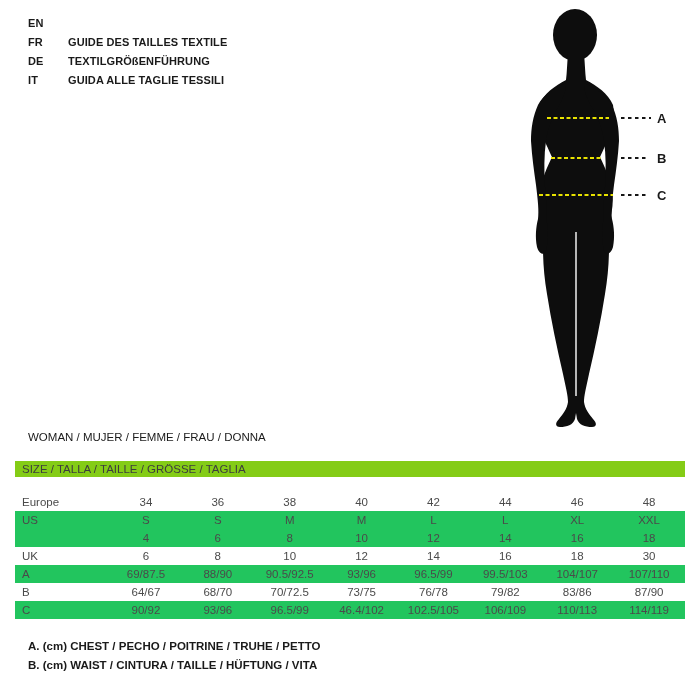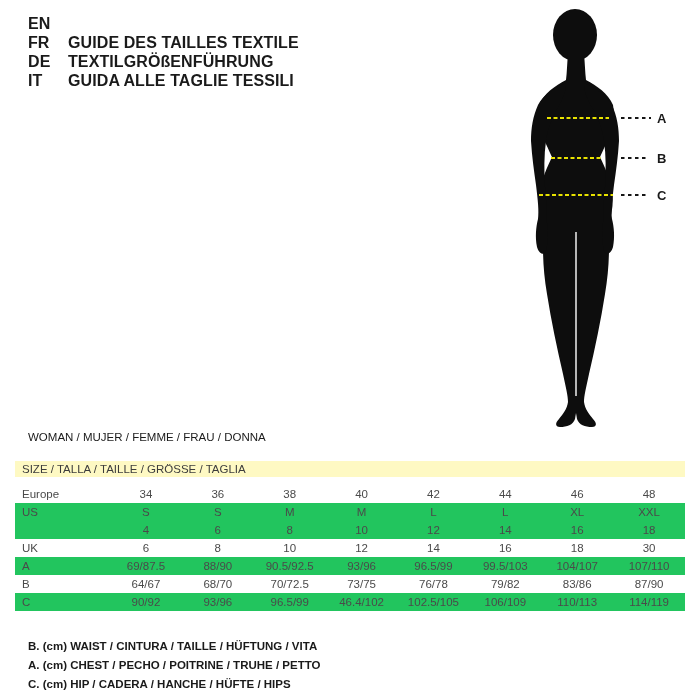--- a/index.html
+++ b/index.html
@@ -2,30 +2,30 @@
 <html><head>
 <meta charset="utf-8">
 <style>
   html,body{margin:0;padding:0;}
   body{
     width:700px;height:700px;position:relative;background:#ffffff;
     font-family:"Liberation Sans", sans-serif;color:#1a1a1a;overflow:hidden;
   }
   
   .lang-list{position:absolute;left:28px;top:14px;}
-  .lang-row{display:flex;line-height:19px;font-size:16px;font-weight:700;letter-spacing:0.1px;}
+  .lang-row{display:flex;line-height:19px;font-size:11px;font-weight:700;letter-spacing:0.1px;}
   .lang-code{width:40px;flex:0 0 40px;}
   .lang-title{white-space:nowrap;}
   
   .figure-wrap{position:absolute;left:497px;top:6px;width:200px;height:428px;}
   
   .section-title{position:absolute;left:28px;top:431px;font-size:11.5px;font-weight:400;white-space:nowrap;}
   
   .size-table{position:absolute;left:15px;top:461px;width:670px;font-size:11.5px;color:#4a4a4a;}
-  .table-header{height:16px;line-height:16px;background:#fef9c3;color:#3c3c3c;padding-left:7px;margin-bottom:8px;}
+  .table-header{height:16px;line-height:16px;background:#84cc16;color:#3c3c3c;padding-left:7px;margin-bottom:16px;}
   .t-row{display:flex;height:18px;line-height:18px;}
   .t-row.shade{background:#22c55e;}
   .t-label{flex:0 0 88px;padding-left:7px;text-align:left;}
   .t-cell{flex:1 1 0;text-align:center;}
   
   .legend{position:absolute;left:28px;top:637px;}
   .legend-line{font-size:11.5px;font-weight:700;line-height:19px;white-space:nowrap;}
 </style>
 </head>
 <body>
@@ -187,16 +187,15 @@
     <span class="t-cell">96.5/99</span>
     <span class="t-cell">46.4/102</span>
     <span class="t-cell">102.5/105</span>
     <span class="t-cell">106/109</span>
     <span class="t-cell">110/113</span>
     <span class="t-cell">114/119</span>
   </div>
 </div>
 
 <div class="legend">
+  <div class="legend-line">A. (cm) CHEST / PECHO / POITRINE / TRUHE / PETTO</div>
   <div class="legend-line">B. (cm) WAIST / CINTURA / TAILLE / HÜFTUNG / VITA</div>
-  <div class="legend-line">A. (cm) CHEST / PECHO / POITRINE / TRUHE / PETTO</div>
-  <div class="legend-line">C. (cm) HIP / CADERA / HANCHE / HÜFTE / HIPS</div>
 </div>
 
 </body></html>

